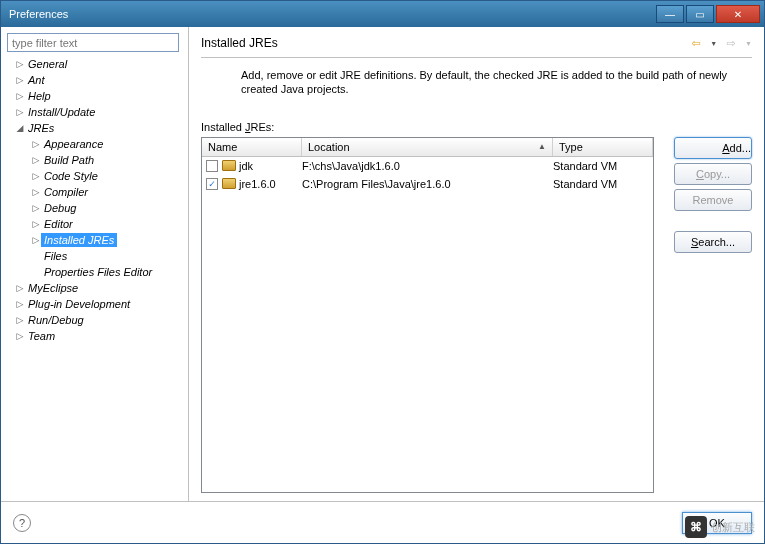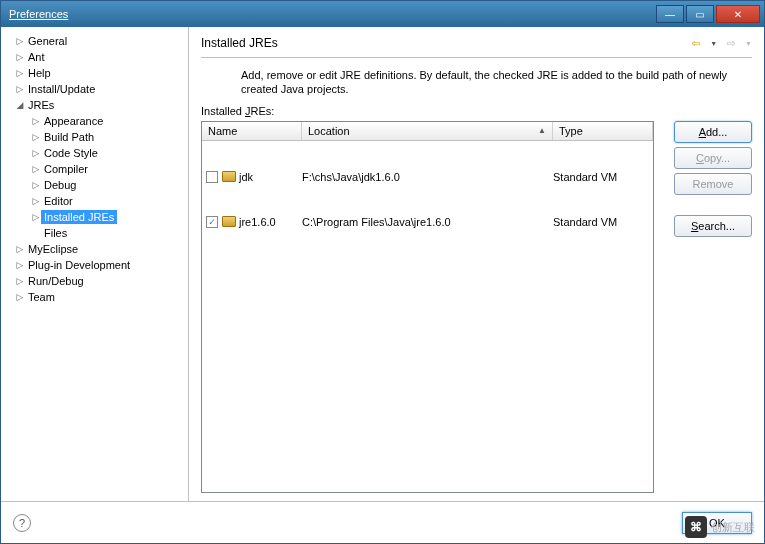--- a/index.html
+++ b/index.html
@@ -1,67 +1,67 @@
 <!DOCTYPE html>
 <html><head>
 <meta charset="utf-8">
 <style>
 * { box-sizing: border-box; margin: 0; padding: 0; font-family: Tahoma, sans-serif; font-size: 11px; }
 html, body { width: 765px; height: 544px; overflow: hidden; background: #d0e4f0; }
 
 .window { width: 765px; height: 544px; display: flex; flex-direction: column; background: #fff; border: 1px solid #2a5a8a; }
 
 .titlebar { height: 26px; background: linear-gradient(to bottom, #4a90c0, #2a6a9a); display: flex; align-items: center; padding: 0 4px 0 8px; color: #fff; font-size: 12px; }
-.titlebar .title { flex: 1; text-decoration: underline; }
+.titlebar .title { flex: 1; }
 .win-btns { display: flex; gap: 2px; }
 .win-btn { width: 28px; height: 18px; border: 1px solid #1a4a7a; background: linear-gradient(to bottom, #5aa0d0, #3a7aaa); color: #fff; display: flex; align-items: center; justify-content: center; font-size: 10px; }
 .win-btn.close { background: linear-gradient(to bottom, #e05a4a, #c03a2a); border-color: #a02a1a; width: 44px; }
 
 .body { flex: 1; display: flex; background: #fff; }
 
 .sidebar { width: 188px; border-right: 1px solid #c0c0c0; padding: 6px; display: flex; flex-direction: column; }
 .filter { width: 172px; height: 19px; border: 1px solid #7a9ac0; padding: 2px 4px; margin-bottom: 4px; color: #888; }
 .tree { flex: 1; overflow: auto; }
 .tree-item { display: flex; align-items: center; height: 16px; white-space: nowrap; cursor: default; }
 .tree-item .exp { width: 10px; display: inline-block; text-align: center; color: #666; font-size: 9px; }
-.tree-item .lbl { padding: 1px 3px; }
+.tree-item .lbl { padding: 1px 3px; font-style: italic; }
 .tree-item.selected .lbl { background: #3399ff; color: #fff; }
 .ind-1 { padding-left: 8px; }
 .ind-2 { padding-left: 24px; }
 
 .main { flex: 1; display: flex; flex-direction: column; padding: 8px 12px; }
 .main-header { display: flex; align-items: center; padding-bottom: 6px; border-bottom: 1px solid #c0c0c0; }
 .main-title { font-size: 12px; flex: 1; }
 .nav-arrows { display: flex; gap: 6px; align-items: center; }
 .nav-arrow { width: 16px; height: 16px; display: flex; align-items: center; justify-content: center; }
 
 .desc { padding: 10px 0 8px 0; line-height: 1.3; margin-left: 40px; }
-.list-label { padding-bottom: 4px; }
+.list-label { padding-bottom: 4px; margin-top: 16px; }
 .list-label .u { text-decoration: underline; }
 
 .content-row { display: flex; gap: 20px; flex: 1; }
 .table-wrap { flex: 1; border: 1px solid #828790; background: #fff; }
 .table-header { display: flex; background: linear-gradient(to bottom, #fff, #eaeaea); border-bottom: 1px solid #c0c0c0; }
 .th { padding: 3px 6px; border-right: 1px solid #d0d0d0; display: flex; align-items: center; }
 .th.name { width: 100px; }
 .th.loc { flex: 1; }
 .th.type { width: 100px; }
 .sort-ind { margin-left: auto; font-size: 8px; color: #555; }
 .table-body { }
-.tr { display: flex; align-items: center; height: 18px; padding-left: 4px; margin-top: 27px; }
+.tr { display: flex; align-items: center; height: 18px; padding-left: 4px; }
 .td-chk { width: 16px; display: flex; align-items: center; }
 .chk { width: 12px; height: 12px; border: 1px solid #888; background: #fff; display: flex; align-items: center; justify-content: center; font-size: 9px; color: #2a7ad0; }
 .td-name { width: 80px; display: flex; align-items: center; gap: 3px; }
 .folder-icon { width: 14px; height: 11px; background: linear-gradient(to bottom, #f0d070, #d0a030); border: 1px solid #a07010; border-radius: 1px; }
 .td-loc { flex: 1; }
 .td-type { width: 100px; }
 
 .btn-col { width: 78px; display: flex; flex-direction: column; gap: 4px; }
 .btn { height: 22px; border: 1px solid #8a9ab0; background: linear-gradient(to bottom, #fdfdfd, #e8ecf2); border-radius: 3px; display: flex; align-items: center; justify-content: center; cursor: pointer; }
-.btn.primary { border-color: #4a90d0; box-shadow: 0 0 2px #7ab0e0; }
+.btn.primary { border-color: #4a90d0; box-shadow: 0 0 2px #7ab0e0; justify-content: flex-end; }
 .btn.disabled { color: #999; }
 .btn .u { text-decoration: underline; }
 .btn-spacer { height: 12px; }
 
 .footer { height: 42px; border-top: 1px solid #c0c0c0; display: flex; align-items: center; padding: 0 12px; }
 .help-icon { width: 18px; height: 18px; border: 1px solid #888; border-radius: 50%; display: flex; align-items: center; justify-content: center; color: #555; }
 .footer-spacer { flex: 1; }
 .ok-btn { width: 70px; height: 22px; border: 1px solid #4a90d0; background: linear-gradient(to bottom, #fdfdfd, #e0ecf8); border-radius: 0; box-shadow: 0 0 3px #7ab0e0; }
 
 .watermark { position: absolute; right: 10px; bottom: 6px; font-size: 10px; color: #aaa; display: flex; align-items: center; gap: 4px; }
@@ -75,20 +75,21 @@
     <span class="title">Preferences</span>
     <div class="win-btns">
       <div class="win-btn">—</div>
       <div class="win-btn">▭</div>
       <div class="win-btn close">✕</div>
     </div>
   </div>
 
   <div class="body">
     <div class="sidebar">
+      <input class="filter" placeholder="type filter text" style="">
       <div class="tree" id="tree">
           <div class="tree-item ind-1">
             <span class="exp">▷</span>
             <span class="lbl">General</span>
           </div>
           <div class="tree-item ind-1">
             <span class="exp">▷</span>
             <span class="lbl">Ant</span>
           </div>
           <div class="tree-item ind-1">
@@ -127,20 +128,24 @@
             <span class="exp">▷</span>
             <span class="lbl">Editor</span>
           </div>
           <div class="tree-item ind-2 selected">
             <span class="exp">▷</span>
             <span class="lbl">Installed JREs</span>
           </div>
           <div class="tree-item ind-2">
             <span class="exp"></span>
             <span class="lbl">Files</span>
+          </div>
+          <div class="tree-item ind-2">
+            <span class="exp"></span>
+            <span class="lbl">Properties Files Editor</span>
           </div>
           <div class="tree-item ind-1">
             <span class="exp">▷</span>
             <span class="lbl">MyEclipse</span>
           </div>
           <div class="tree-item ind-1">
             <span class="exp">▷</span>
             <span class="lbl">Plug-in Development</span>
           </div>
           <div class="tree-item ind-1">

